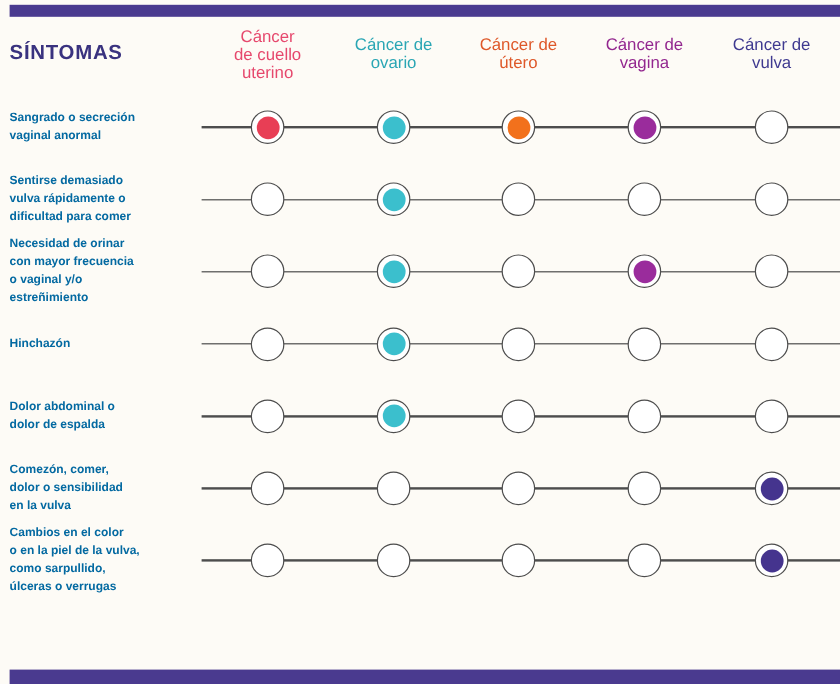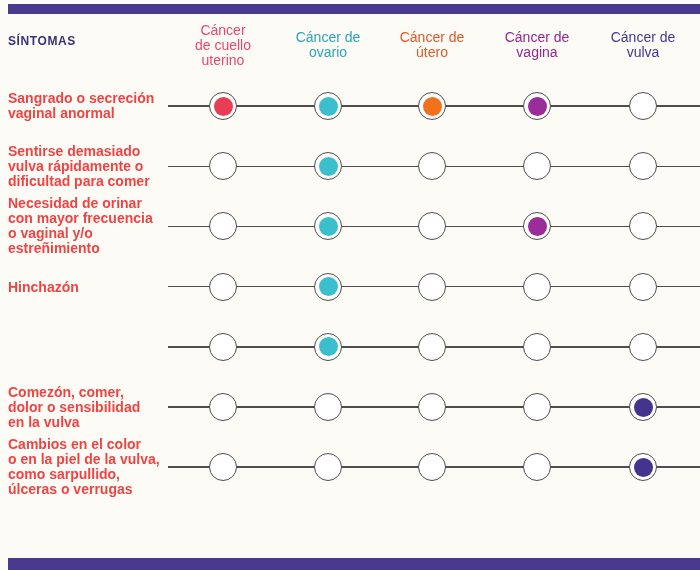--- a/index.html
+++ b/index.html
@@ -9,21 +9,21 @@
     background:#FDFBF6;
     position:relative;
     overflow:hidden;
   }
   .bar { position:absolute; left:8px; right:0; background:#4A3A8F; }
   .bar.top { top:4px; height:10px; }
   .bar.bottom { top:558px; height:12px; }
 
   .page-title {
     position:absolute; left:8px; top:34px;
-    font-size:12px; font-weight:bold; letter-spacing:0.6px;
+    font-size:17px; font-weight:bold; letter-spacing:0.6px;
     color:#39327F; white-space:pre-line;
   }
 
   .col-head {
     position:absolute; top:22px; width:110px; height:46px;
     display:flex; align-items:center; justify-content:center;
     text-align:center; font-size:14px; font-weight:normal;
     line-height:15px; white-space:pre-line;
   }
   .col-head.c0 { left:168px; }
@@ -34,22 +34,22 @@
 
   .rows { position:absolute; top:76px; left:0; right:0; }
   .row { position:relative; height:60.2px; }
   .row .line {
     position:absolute; left:168px; right:0; top:50%;
     height:1.5px; margin-top:-0.75px; background:#4D4D4D;
   }
   .row .label {
     position:absolute; left:8px; width:162px; top:50%;
     transform:translateY(-50%);
-    font-size:14px; font-weight:bold; line-height:15px;
-    color:#ef4444; white-space:pre-line;
+    font-size:10px; font-weight:bold; line-height:15px;
+    color:#0369a1; white-space:pre-line;
   }
   .dot {
     position:absolute; top:50%; margin-top:-14px;
     width:28px; height:28px; border-radius:50%;
     background:#FFFFFF; border:1.5px solid #4D4D4D;
     display:flex; align-items:center; justify-content:center;
   }
   .dot .inner {
     width:19px; height:19px; border-radius:50%;
     background:transparent;
@@ -163,20 +163,22 @@
     <div class="dot d3">
         <span class="inner"></span>
       </div>
     <div class="dot d4">
         <span class="inner"></span>
       </div>
   </div>
 
   <div class="row">
     <div class="line"></div>
+    <div class="label">Dolor abdominal o
+dolor de espalda</div>
     <div class="dot d0">
         <span class="inner"></span>
       </div>
     <div class="dot d1">
         <span class="inner" style="background: rgb(59, 191, 205);"></span>
       </div>
     <div class="dot d2">
         <span class="inner"></span>
       </div>
     <div class="dot d3">

